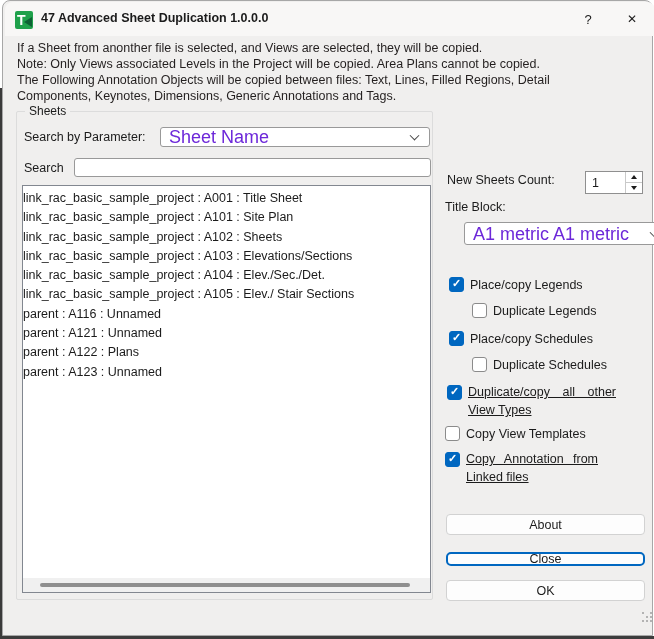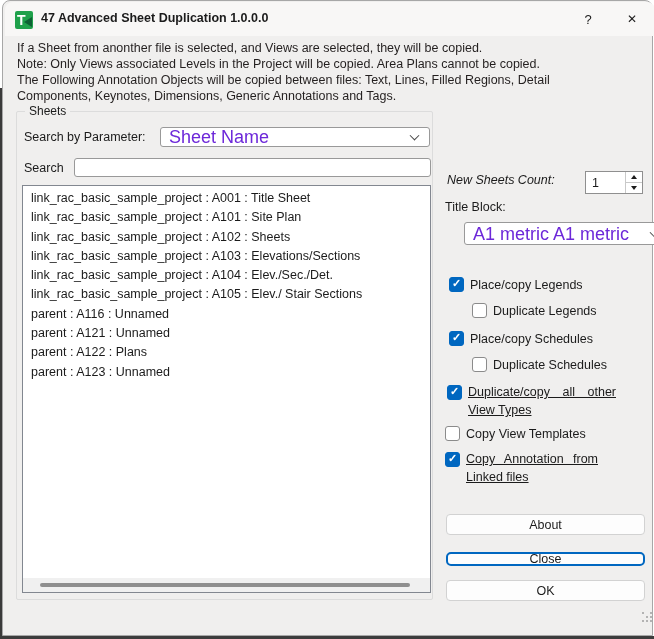--- a/index.html
+++ b/index.html
@@ -51,21 +51,21 @@
           border-right:1.3px solid #454545; border-bottom:1.3px solid #454545;
           transform:translateY(-70%) rotate(45deg); }
 
   .textbox { position:absolute; background:#ffffff; border:1px solid #999999; border-radius:3px;
              font-size:12.5px; color:#1b1b1b; padding:0 6px; font-family:"Liberation Sans",sans-serif; }
 
   
   .listbox { position:absolute; left:22px; top:185px; width:409px; height:408px;
              background:#ffffff; border:1px solid #828790; overflow:hidden; }
   .list-items { position:absolute; left:0; top:3px; width:100%; }
-  .list-item { padding-left:8px; font-size:12.5px; line-height:19.3px; color:#1b1b1b;
+  .list-item { font-size:12.5px; line-height:19.3px; color:#1b1b1b;
                white-space:nowrap; }
   .hscroll { position:absolute; left:0; bottom:0; width:100%; height:14px; background:#f0f0f0; }
   .hscroll .thumb { position:absolute; left:17px; top:5px; width:370px; height:4px;
                     background:#8f8f8f; border-radius:2px; }
 
   
   .spinner { position:absolute; left:585px; top:171px; width:58px; height:23px;
              background:#ffffff; border:1px solid #8f8f8f; }
   .spinner .val { position:absolute; left:6px; top:50%; transform:translateY(-50%);
                   font-size:12.5px; color:#1b1b1b; }
@@ -155,21 +155,21 @@
       <div class="list-item">parent : A116 : Unnamed</div>
       <div class="list-item">parent : A121 : Unnamed</div>
       <div class="list-item">parent : A122 : Plans</div>
       <div class="list-item">parent : A123 : Unnamed</div>
     </div>
     <div class="hscroll">
       <div class="thumb"></div>
     </div>
   </div>
 
-  <div class="label" style="left:447px; top:173px;font-style:italic;">New Sheets Count:</div>
+  <div class="label" style="left:447px; top:173px;">New Sheets Count:</div>
 
   <div class="spinner">
     <span class="val">1</span>
     <div class="spin-col">
       <div class="spin-up">
           <span class="tri-up"></span>
         </div>
       <div class="spin-dn">
           <span class="tri-dn"></span>
         </div>

